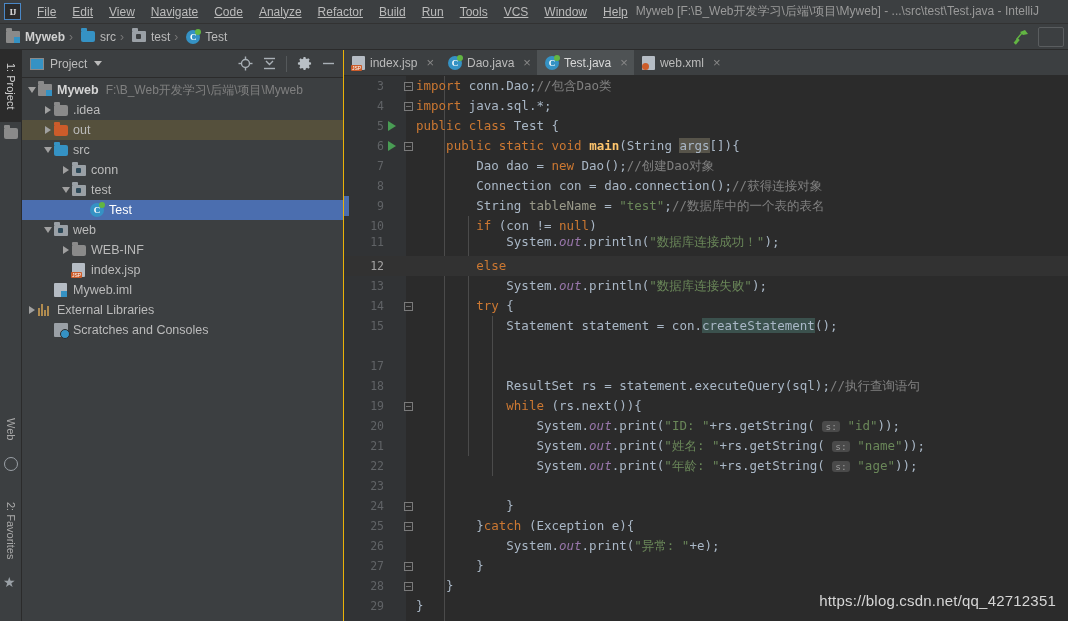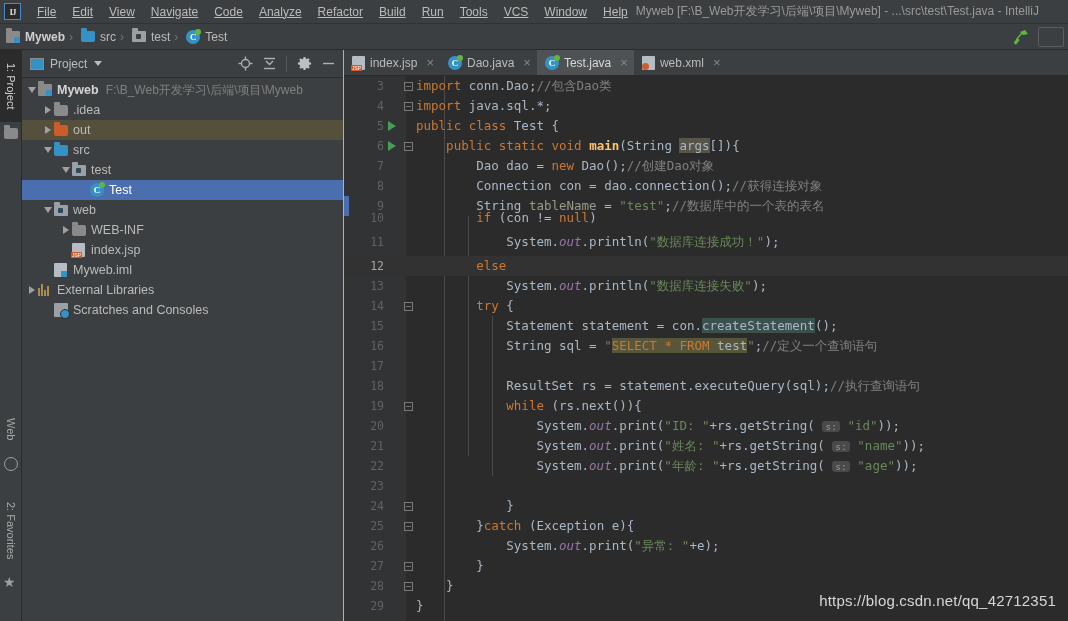--- a/index.html
+++ b/index.html
@@ -344,20 +344,29 @@
       <div class="trow">
         <div class="tarrow" style="margin-left:20px">
             <div class="tri-d"></div>
           </div>
         <div class="ticon">
             <span class="ic ic-folder blue"></span>
           </div>
         <span class="tlabel">src</span>
       </div>
 
+      <div class="trow">
+        <div class="tarrow" style="margin-left:38px">
+            <div class="tri-r"></div>
+          </div>
+        <div class="ticon">
+            <span class="ic ic-module teal"></span>
+          </div>
+        <span class="tlabel">conn</span>
+      </div>
 
       <div class="trow">
         <div class="tarrow" style="margin-left:38px">
             <div class="tri-d"></div>
           </div>
         <div class="ticon">
             <span class="ic ic-module teal"></span>
           </div>
         <span class="tlabel">test</span>
       </div>
@@ -499,21 +508,21 @@
         <div class="ln" style="top:100px;position:absolute;width:100%">
           <span class="num">8</span>
           <span class="txt">        Connection con = dao.connection();<span class="cmt">//获得连接对象</span></span>
         </div>
 
         <div class="ln" style="top:120px;position:absolute;width:100%">
           <span class="num">9</span>
           <span class="txt">        String <span style="color:#9a9a8a">tableName</span> = <span class="str">"test"</span>;<span class="cmt">//数据库中的一个表的表名</span></span>
         </div>
 
-        <div class="ln" style="top:132px;position:absolute;width:100%">
+        <div class="ln" style="top:140px;position:absolute;width:100%">
           <span class="num">10</span>
           <span class="txt">        <span class="kw">if</span> (con != <span class="kw">null</span>)</span>
         </div>
 
         <div class="ln" style="top:156px;position:absolute;width:100%">
           <span class="num">11</span>
           <span class="txt">            System.<span class="fld">out</span>.println(<span class="str">"数据库连接成功！"</span>);</span>
         </div>
 
         <div class="ln cur" style="top:180px;position:absolute;width:100%">
@@ -530,24 +539,20 @@
           <span class="num">14</span>
           <span class="fold">–</span>
           <span class="txt">        <span class="kw">try</span> {</span>
         </div>
 
         <div class="ln" style="top:240px;position:absolute;width:100%">
           <span class="num">15</span>
           <span class="txt">            Statement statement = con.<span class="id-hl">createStatement</span>();</span>
         </div>
 
-        <div class="ln" style="top:260px;position:absolute;width:100%">
-          <span class="num">16</span>
-          <span class="txt">            String sql = <span class="str">"</span><span class="sql-hl"><span class="sql-kw">SELECT</span> <span class="sql-kw">*</span> <span class="sql-kw">FROM</span> <span class="sql-txt">test</span></span><span class="str">"</span>;<span class="cmt">//定义一个查询语句</span></span>
-        </div>
 
         <div class="ln" style="top:280px;position:absolute;width:100%">
           <span class="num">17</span>
           <span class="txt"></span>
         </div>
 
         <div class="ln" style="top:300px;position:absolute;width:100%">
           <span class="num">18</span>
           <span class="txt">            ResultSet rs = statement.executeQuery(sql);<span class="cmt">//执行查询语句</span></span>
         </div>

